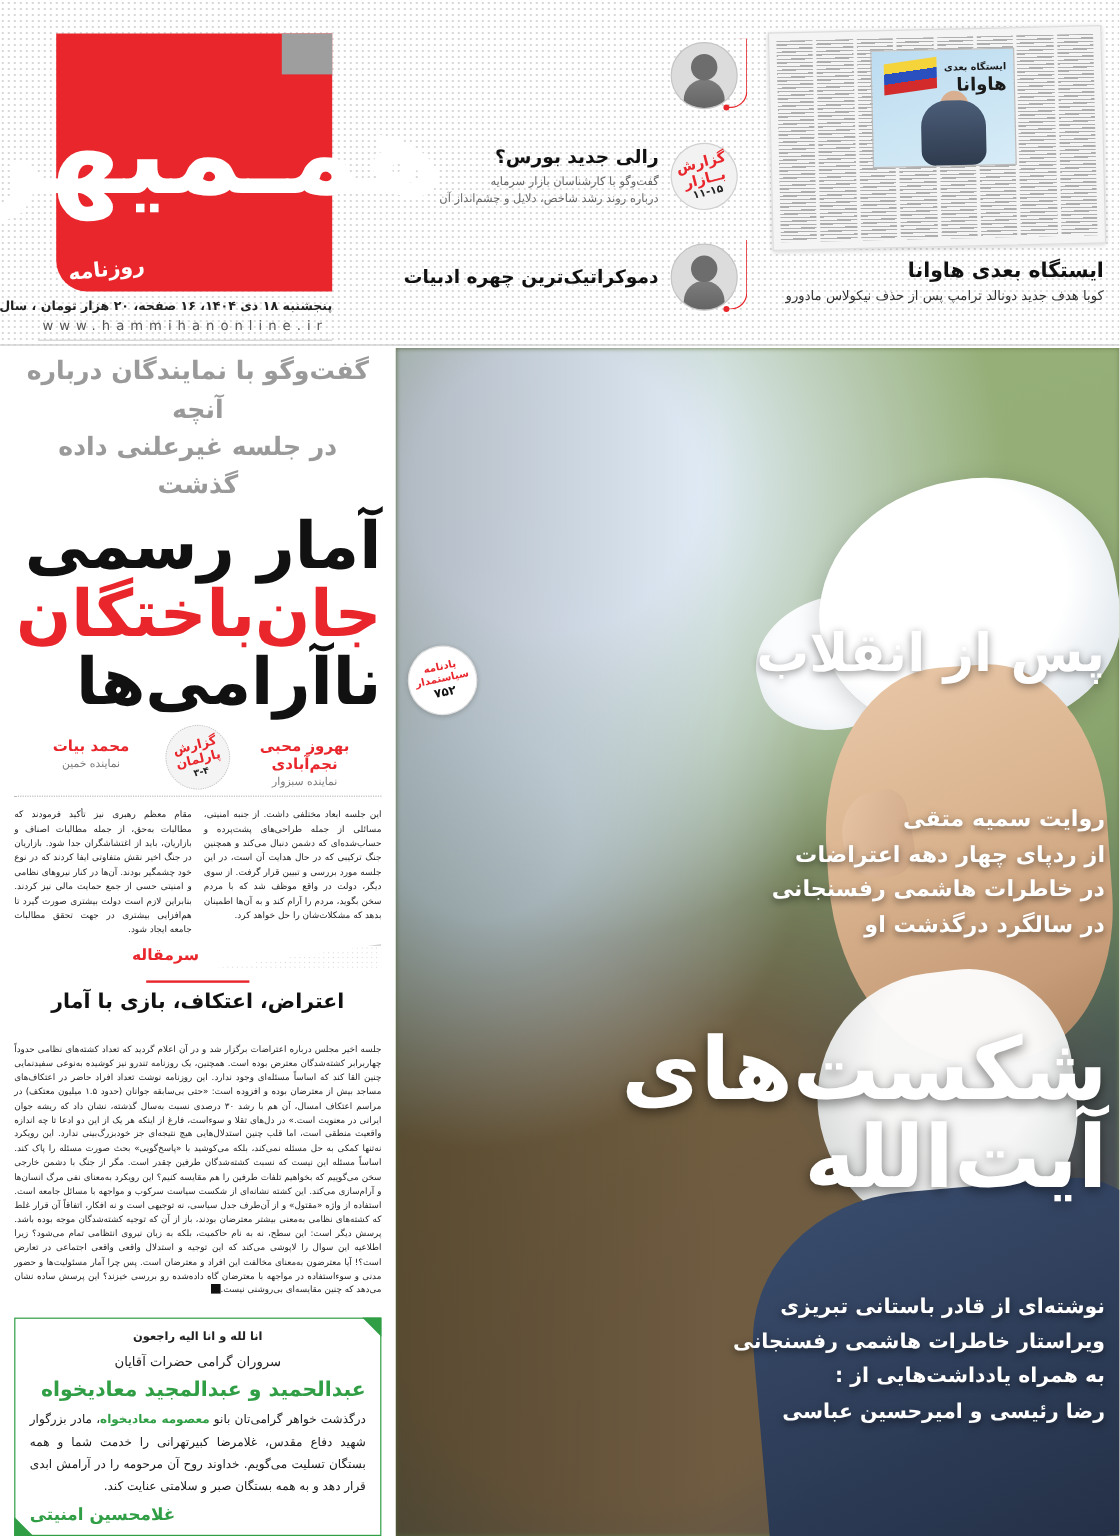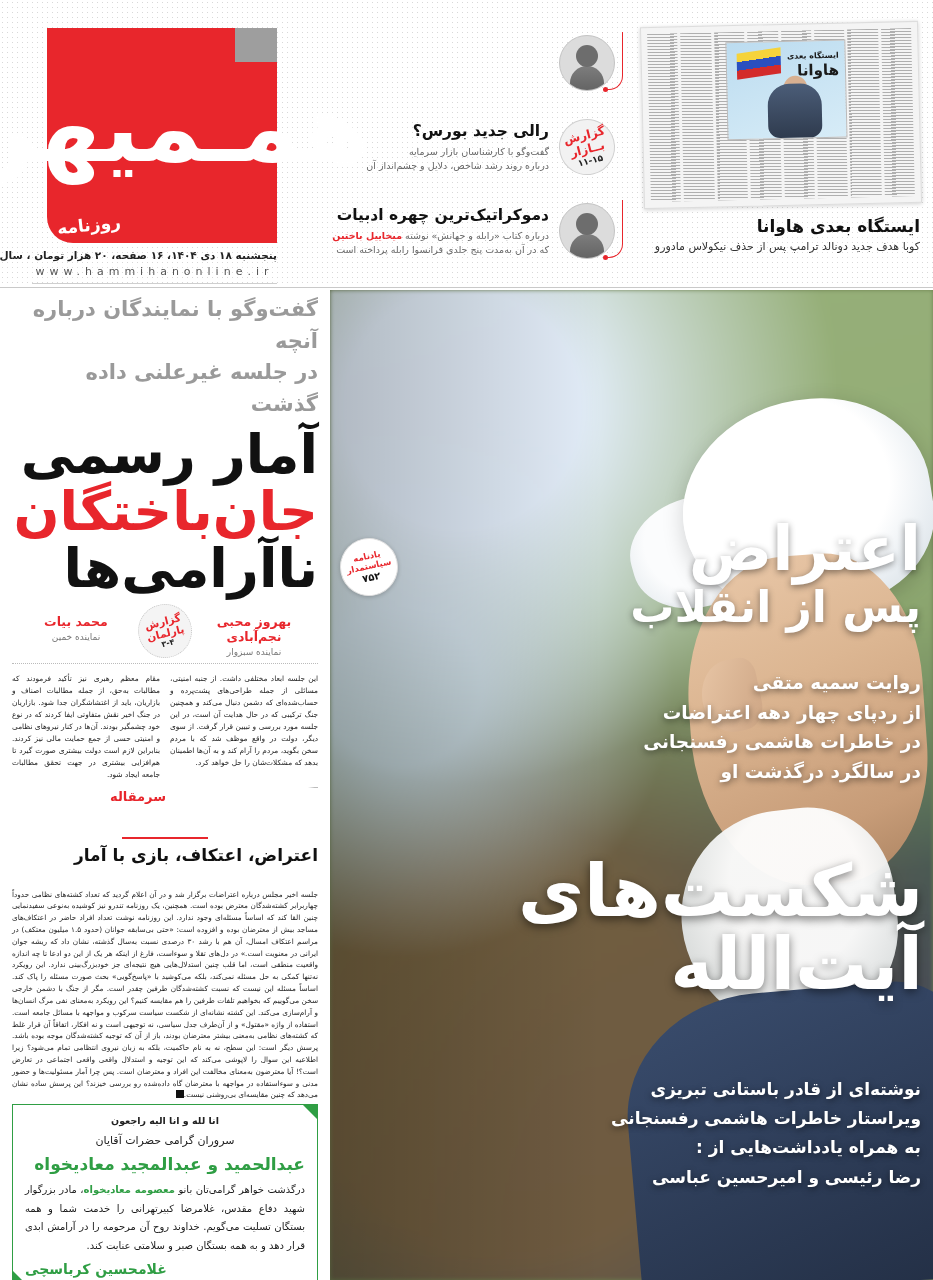--- a/index.html
+++ b/index.html
@@ -136,21 +136,21 @@
 
   .hr-top { position:absolute; left:0; top:287px; width:933px; height:1px; background:#c9c9c9; }
 
   
   .main { position:absolute; left:0; top:290px; width:933px; height:990px; display:flex; }
   .left-col { width:330px; padding:0 12px 0 12px; position:relative; }
   .right-col { width:603px; position:relative; }
 
   
   .kicker {
-    text-align:right; color:#9a9a9a; font-size:21px; font-weight:bold;
+    text-align:center; color:#9a9a9a; font-size:21px; font-weight:bold;
     line-height:1.5; padding-top:4px;
   }
   
   .headline { text-align:right; margin-top:6px; }
   .hl1 { font-size:54px; font-weight:bold; color:#111; line-height:1.06; letter-spacing:-1px;}
   .hl2 { font-size:54px; font-weight:bold; color:#e8262c; line-height:1.06; letter-spacing:-1px;}
   .hl3 { font-size:54px; font-weight:bold; color:#111; line-height:1.06; letter-spacing:-1px;}
 
   
   .byline-row {
@@ -182,32 +182,32 @@
     position:absolute; right:0; top:4px; width:150px; height:22px;
     background:linear-gradient(to left,#fff 0,#fff 100%);
     border-top:1px solid #bbb;
     clip-path: polygon(0 100%, 100% 0, 100% 100%);
     background-image: radial-gradient(#d5d5d5 .6px, transparent .7px);
     background-size:4px 4px;
   }
   .sarm { position:absolute; right:152px; top:6px; color:#e8262c; font-size:13px; font-weight:bold;text-align:right; }
 
   
-  .subhead-wrap { margin-top:20px; }
+  .subhead-wrap { margin-top:0; text-align:center; }
   .subhead-rule { width:86px; height:2px; background:#e8262c; margin:0 auto 6px auto; }
   .subhead { font-size:17px; font-weight:bold; color:#111; }
 
   .article-body {
     margin-top:24px; text-align:justify; font-size:7.3px; line-height:1.62; color:#1d1d1d;
   }
   .endmark { display:inline-block; width:8px; height:8px; background:#111; vertical-align:-1px; }
 
   
   .obit {
-    margin-top:3px; border:1.4px solid #2f9e44; padding:10px 12px 8px 12px;
+    margin-top:17px; border:1.4px solid #2f9e44; padding:10px 12px 8px 12px;
     position:relative; background:#fff;
   }
   .obit::before{
     content:""; position:absolute; right:-1px; top:-1px;
     border-width:0 16px 16px 0; border-style:solid; border-color:transparent #2f9e44 transparent transparent;
   }
   .obit::after{
     content:""; position:absolute; left:-1px; bottom:-1px;
     border-width:16px 0 0 16px; border-style:solid; border-color:transparent transparent transparent #2f9e44;
   }
@@ -349,24 +349,20 @@
             <div>درباره روند رشد شاخص، دلایل و چشم‌انداز آن</div>
           </div>
         </div>
       </div>
 
       <div class="teaser">
         <div class="t-curve"></div>
         <div class="t-avatar"></div>
         <div class="t-text">
           <div class="t-title">دموکراتیک‌ترین چهره ادبیات</div>
-          <div class="t-sub">
-            <span>درباره کتاب «رابله و جهانش» نوشته </span><span class="nm">میخاییل باختین</span>
-            <div>که در آن به‌مدت پنج جلدی فرانسوا رابله پرداخته است</div>
-          </div>
         </div>
       </div>
 
     </div>
 
     <div class="promo">
       <div class="promo-thumb">
         <div class="thumb-cols">
           <div class="thumb-col"></div>
             <div class="thumb-col"></div>
@@ -407,21 +403,20 @@
         <div class="ph-body"></div>
         <div class="ph-shadow"></div>
 
         <div class="ph-badge">
           <span class="g1">یادنامه</span>
           <span class="g2">سیاستمدار</span>
           <span class="g3">۷۵۲</span>
         </div>
 
         <div class="ph-head1">
-          <div class="a">اعتراض</div>
           <div class="b">پس از انقلاب</div>
         </div>
         <div class="ph-sub1">
           <div>روایت سمیه متقی</div>
           <div>از ردپای چهار دهه اعتراضات</div>
           <div>در خاطرات هاشمی رفسنجانی</div>
           <div>در سالگرد درگذشت او</div>
         </div>
 
         <div class="ph-head2">
@@ -483,19 +478,19 @@
 
       <div class="article-body">
         <span>جلسه اخیر مجلس درباره اعتراضات برگزار شد و در آن اعلام گردید که تعداد کشته‌های نظامی حدوداً چهاربرابر کشته‌شدگان معترض بوده است. همچنین، یک روزنامه تندرو نیز کوشیده به‌نوعی سفیدنمایی چنین القا کند که اساساً مسئله‌ای وجود ندارد. این روزنامه نوشت تعداد افراد حاضر در اعتکاف‌های مساجد بیش از معترضان بوده و افزوده است: «حتی بی‌سابقه جوانان (حدود ۱.۵ میلیون معتکف) در مراسم اعتکاف امسال، آن هم با رشد ۳۰ درصدی نسبت به‌سال گذشته، نشان داد که ریشه جوان ایرانی در معنویت است.» در دل‌های تقلا و سوءاست، فارغ از اینکه هر یک از این دو ادعا تا چه اندازه واقعیت منطقی است، اما قلب چنین استدلال‌هایی هیچ نتیجه‌ای جز خودبزرگ‌بینی ندارد. این رویکرد نه‌تنها کمکی به حل مسئله نمی‌کند، بلکه می‌کوشید با «پاسخ‌گویی» بحث صورت مسئله را پاک کند. اساساً مسئله این نیست که نسبت کشته‌شدگان طرفین چقدر است. مگر از جنگ با دشمن خارجی سخن می‌گوییم که بخواهیم تلفات طرفین را هم مقایسه کنیم؟ این رویکرد به‌معنای نفی مرگ انسان‌ها و آرام‌سازی می‌کند. این کشته نشانه‌ای از شکست سیاست سرکوب و مواجهه با مسائل جامعه است. استفاده از واژه «مقتول» و از آن‌طرف جدل سیاسی، نه توجیهی است و نه افکار، اتفاقاً آن قرار غلط که کشته‌های نظامی به‌معنی بیشتر معترضان بودند، باز از آن که توجیه کشته‌شدگان موجه بوده باشد. پرسش دیگر است: این سطح، نه به نام حاکمیت، بلکه به زبان نیروی انتظامی تمام می‌شود؟ زیرا اطلاعیه این سوال را لاپوشی می‌کند که این توجیه و استدلال واقعی واقعی اجتماعی در تعارض است؟! آیا معترضون به‌معنای مخالفت این افراد و معترضان است. پس چرا آمار مسئولیت‌ها و حضور مدنی و سوءاستفاده در مواجهه با معترضان گاه داده‌شده رو بررسی خیزند؟ این پرسش ساده نشان می‌دهد که چنین مقایسه‌ای بی‌روشنی نیست.</span><span class="endmark"></span>
       </div>
 
       <div class="obit">
         <div class="ob-bism">انا لله و انا الیه راجعون</div>
         <div class="ob-addr">سروران گرامی حضرات آقایان</div>
         <div class="ob-names">عبدالحمید و عبدالمجید معادیخواه</div>
         <div class="ob-body"><span>درگذشت خواهر گرامی‌تان بانو </span><span class="gr">معصومه معادیخواه</span><span>، مادر بزرگوار شهید دفاع مقدس، غلامرضا کبیرتهرانی را خدمت شما و همه بستگان تسلیت می‌گویم. خداوند روح آن مرحومه را در آرامش ابدی قرار دهد و به همه بستگان صبر و سلامتی عنایت کند.</span></div>
-        <div class="ob-sign">غلامحسین کرباسچی</div>
+        <div class="ob-sign">غلامحسین امنیتی</div>
       </div>
 
     </div>
 
   </div>
 </div>
 
 </body></html>

